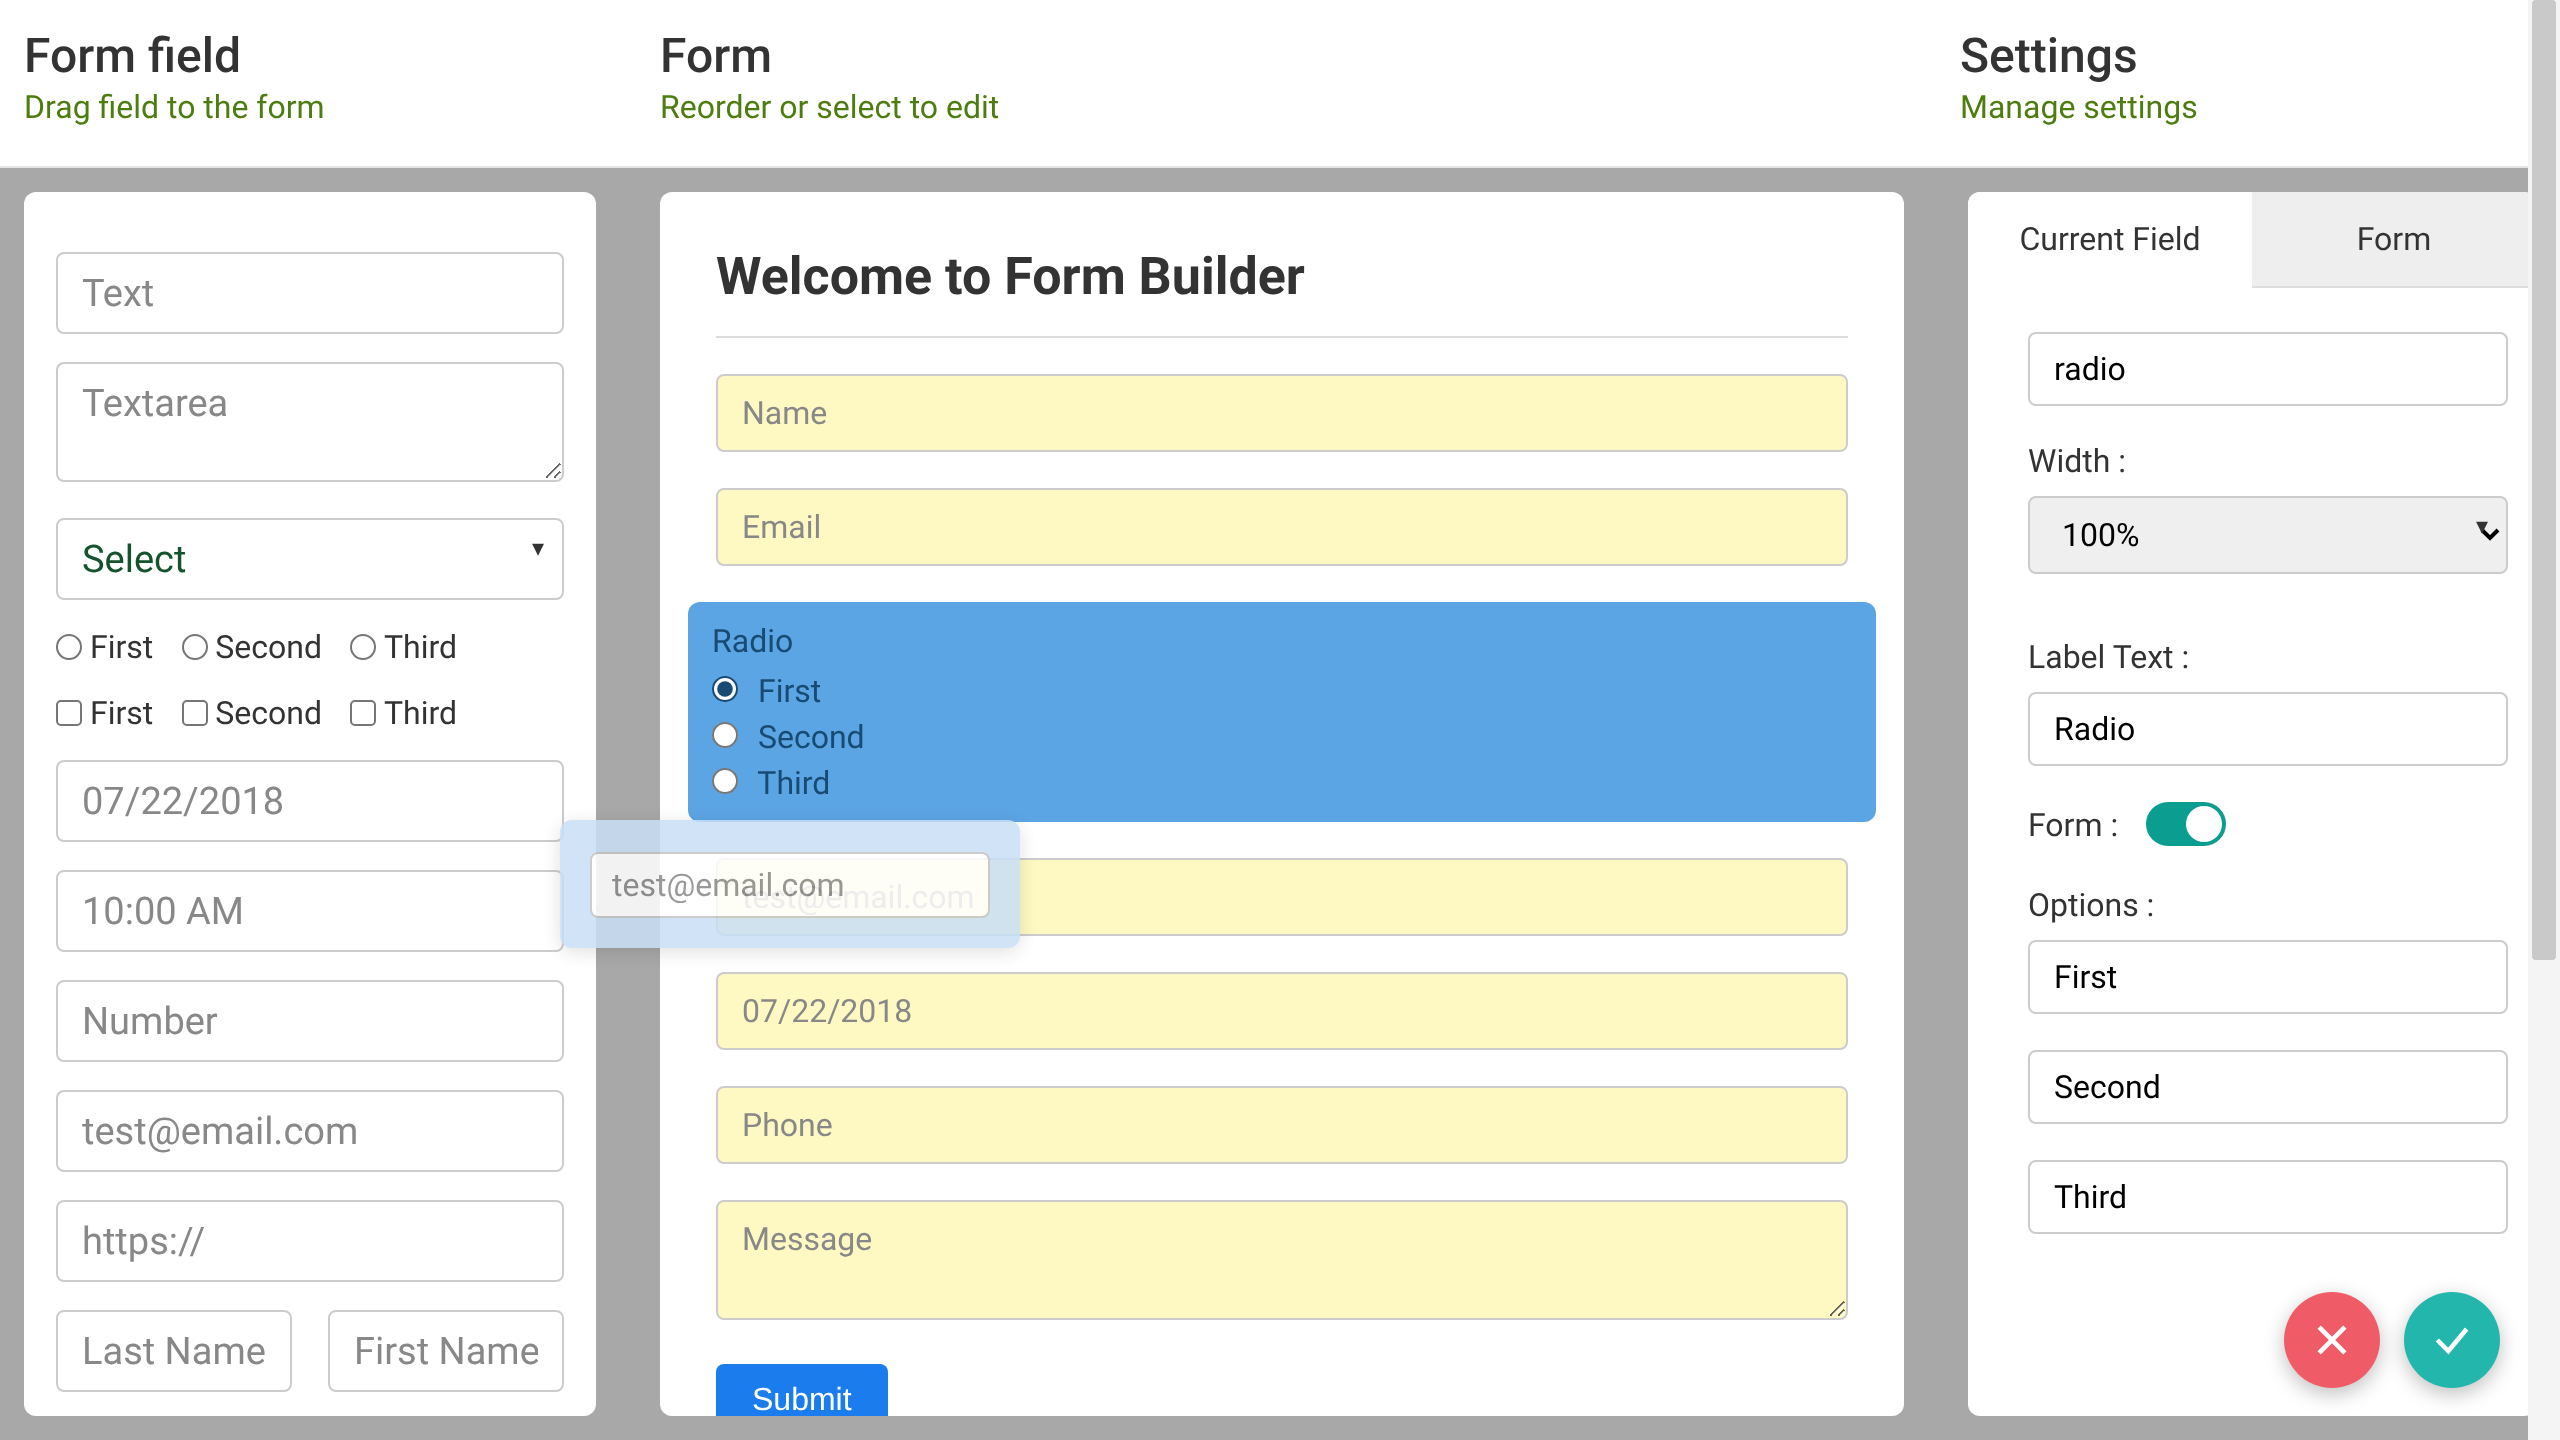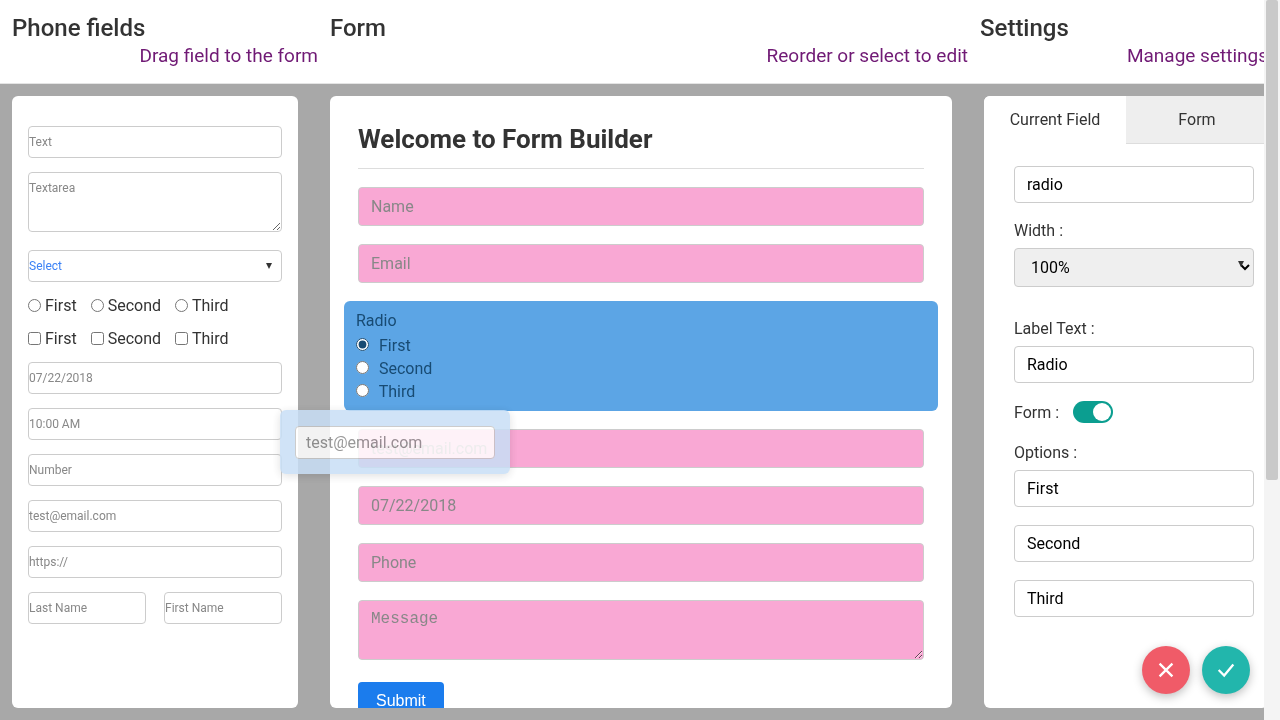--- a/index.html
+++ b/index.html
@@ -17,43 +17,43 @@
     background: #fff;
     height: 84px;
     border-bottom: 1px solid #e4e4e4;
     display: flex;
     padding: 0;
   }
   .topbar-col1 { width: 330px; padding: 14px 12px 0 12px; }
   .topbar-col2 { flex: 1; padding: 14px 12px 0 0; }
   .topbar-col3 { width: 300px; padding: 14px 12px 0 0; }
   .topbar h2 { font-size: 24px; font-weight: 500; color: #333; margin-bottom:2px;}
-  .topbar .sub { font-size: 19px; color: #701a75; text-align: right; }
+  .topbar .sub { font-size: 16px; color: #4d7c0f; }
   .columns {
     display: flex;
     padding: 12px;
     gap: 32px;
     height: 636px;
   }
   .panel {
     background: #fff;
     border-radius: 6px;
     padding: 28px;
     overflow: hidden;
   }
   .panel.left { width: 286px; padding: 30px 16px; }
   .panel.center { flex: 1; }
   .panel.right { width: 284px; padding: 0; }
   .field-input, .field-textarea, .field-select {
     width: 100%;
-    padding: 8px 0;
+    padding: 8px 12px;
     border: 1px solid #ccc;
     border-radius: 4px;
-    font-size: 12px;
-    color: #3b82f6;
+    font-size: 19px;
+    color: #14532d;
     background: #fff;
     margin-bottom: 14px;
     font-family: inherit;
   }
   .field-input::placeholder, .field-textarea::placeholder { color: #888; }
   .field-textarea { height: 60px; resize: both; }
   .field-select { appearance: none; background-image: none; position: relative; }
   .select-wrap { position: relative; margin-bottom: 14px;}
   .select-wrap::after {
     content: "▾"; position: absolute; right: 10px; top: 8px; color: #333; pointer-events: none; font-size:12px;
@@ -62,24 +62,24 @@
   .inline-group { margin-bottom: 14px; display:flex; gap:14px; flex-wrap:wrap;}
   .inline-group label { font-size: 16px; color:#333; display:flex; align-items:center; gap:4px;}
   .inline-group input[type=radio], .inline-group input[type=checkbox]{ margin:0;}
   .half-row { display:flex; gap:18px; }
   .half-row .field-input { flex:1; }
   
   .form-title { font-size: 26px; font-weight:700; margin-bottom: 14px; color:#333;}
   hr.rule { border:none; border-top:1px solid #ddd; margin-bottom:18px;}
   .form-input, .form-textarea {
     width:100%; padding:9px 12px; border:1px solid #ccc; border-radius:4px; font-size:16px; color:#555;
-    margin-bottom:18px; font-family:inherit; background:#f9a8d4;
+    margin-bottom:18px; font-family:inherit; background:#fef9c3;
   }
   .form-input::placeholder, .form-textarea::placeholder { color:#888;}
-  .form-textarea { height:60px; resize:both;font-family:Liberation Mono, monospace;}
+  .form-textarea { height:60px; resize:both;}
   .selected-block {
     background:#5ca5e5; border-radius:6px; padding:10px 12px 6px 12px; margin:0 -14px 18px -14px;
   }
   .selected-block .blk-label { font-size:16px; color:#184b73; margin-bottom:6px; }
   .radio-list label { display:block; font-size:16px; color:#184b73; margin-bottom:4px;}
   .radio-list input[type=radio]{ margin-right:6px; accent-color:#184b73;}
   .btn-submit {
     background:#1b7ced; color:#fff; border:none; padding:10px 18px; font-size:16px; border-radius:4px; cursor:pointer;
   }
   
@@ -119,21 +119,21 @@
   .fab svg { width:22px; height:22px; stroke:#fff; stroke-width:2.5; fill:none;}
   
   .vscroll { position:absolute; right:0; top:0; width:16px; height:720px; background:#f4f4f4;}
   .vscroll .thumb { position:absolute; left:2px; width:12px; background:#c9c9c9; border-radius:2px;}
 </style>
 </head>
 <body>
 
 <div class="topbar">
   <div class="topbar-col1">
-    <h2>Phone fields</h2>
+    <h2>Form field</h2>
     <div class="sub">Drag field to the form</div>
   </div>
   <div class="topbar-col2">
     <h2>Form</h2>
     <div class="sub">Reorder or select to edit</div>
   </div>
   <div class="topbar-col3">
     <h2>Settings</h2>
     <div class="sub">Manage settings</div>
   </div>

